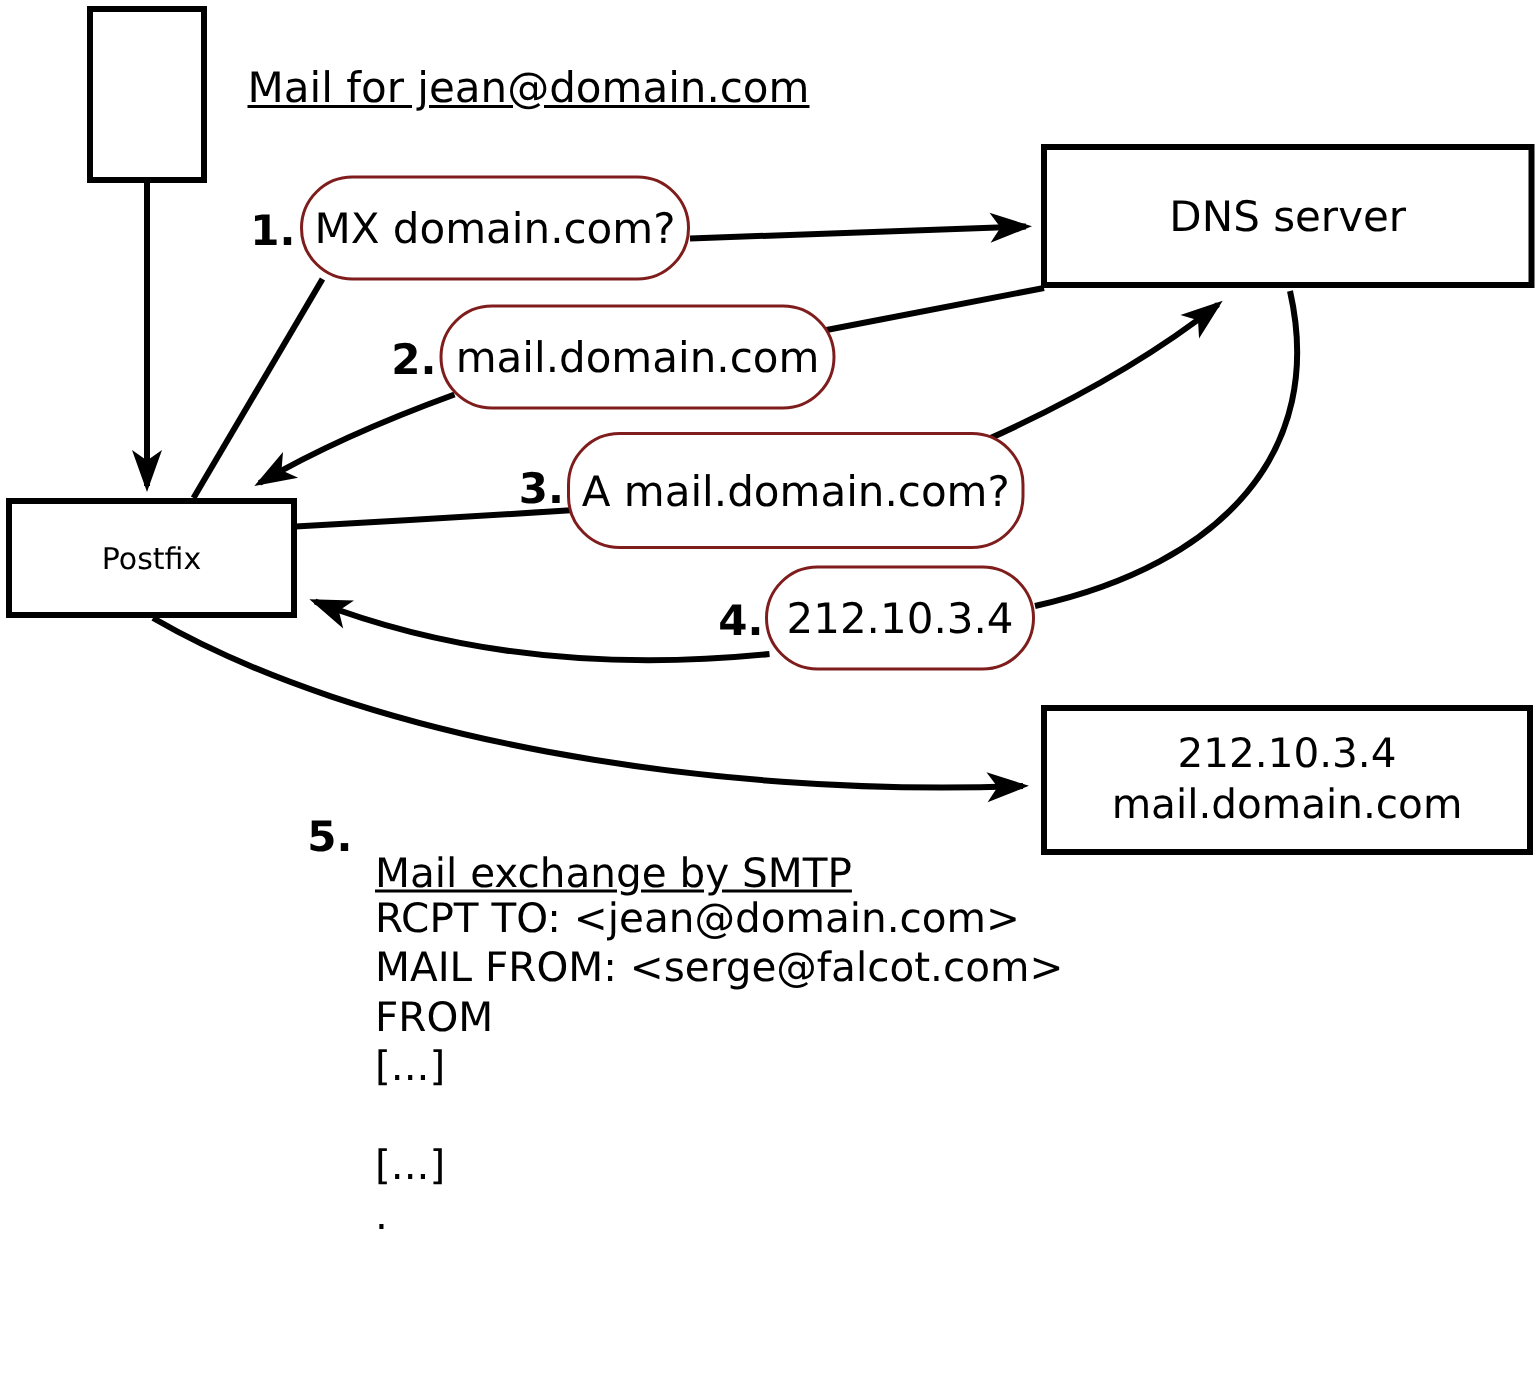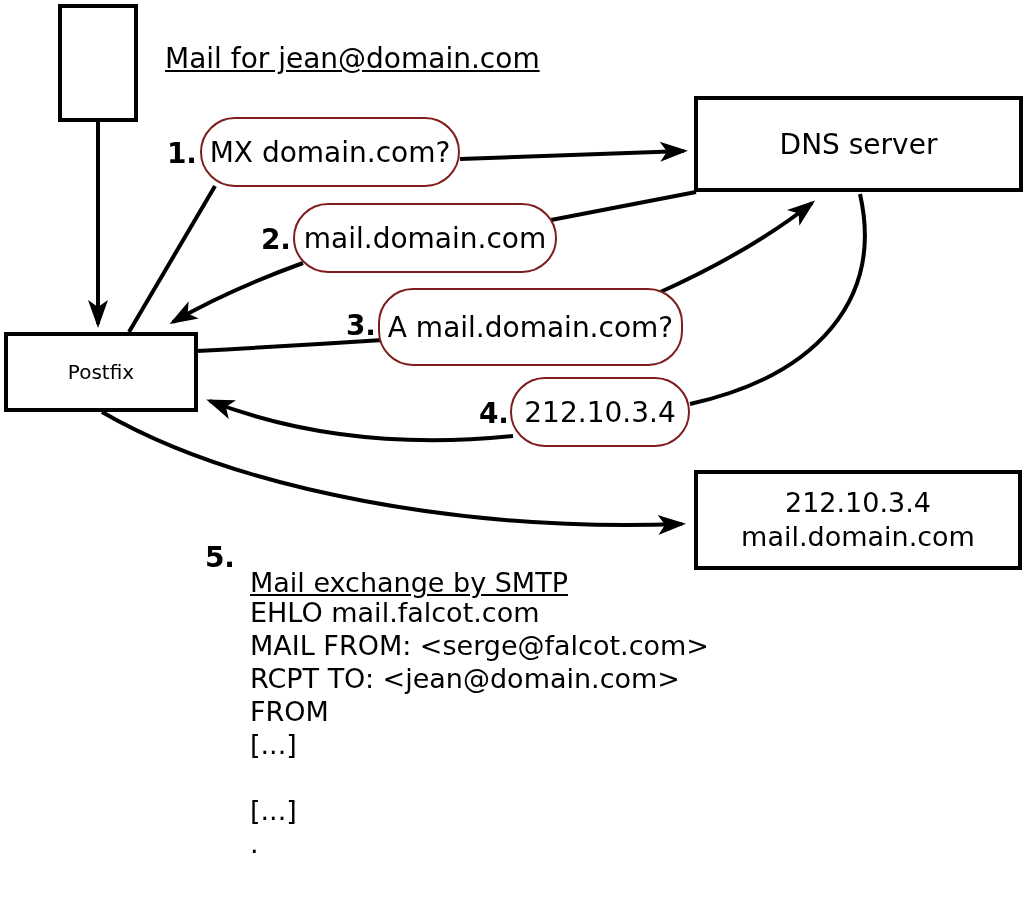--- a/index.html
+++ b/index.html
@@ -164,23 +164,22 @@
 
   <div id="mailserver-box" class="node">
     <div>212.10.3.4</div>
     <div>mail.domain.com</div>
   </div>
 
   <div id="num5" class="stepnum">5.</div>
   <div id="step5-label" class="label-text">Mail exchange by SMTP</div>
 
   <div id="smtp-transcript">
-    <div class="smtp-line">EHLO mail.falcot.com</div>
+    <div class="smtp-line">RCPT TO: &lt;jean@domain.com&gt;</div>
     <div class="smtp-line">MAIL FROM: &lt;serge@falcot.com&gt;</div>
-    <div class="smtp-line">RCPT TO: &lt;jean@domain.com&gt;</div>
     <div class="smtp-line">FROM</div>
     <div class="smtp-line">[...]</div>
     <div class="smtp-line"></div>
     <div class="smtp-line">[...]</div>
     <div class="smtp-line">.</div>
   </div>
 
 </div>
 
 </body></html>

